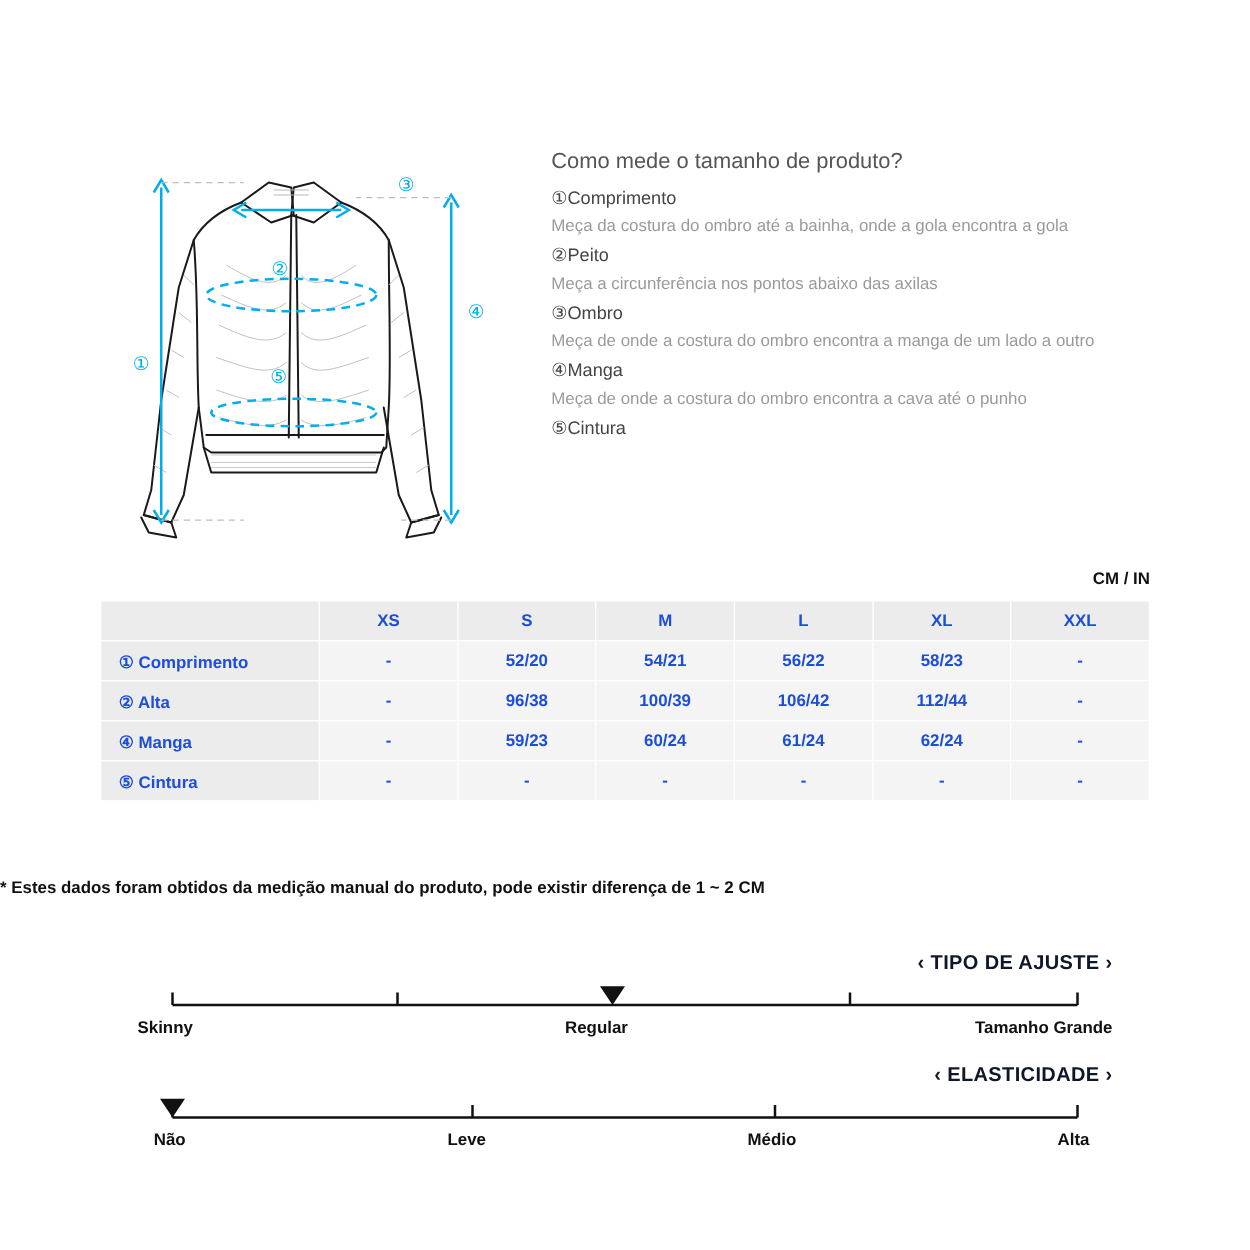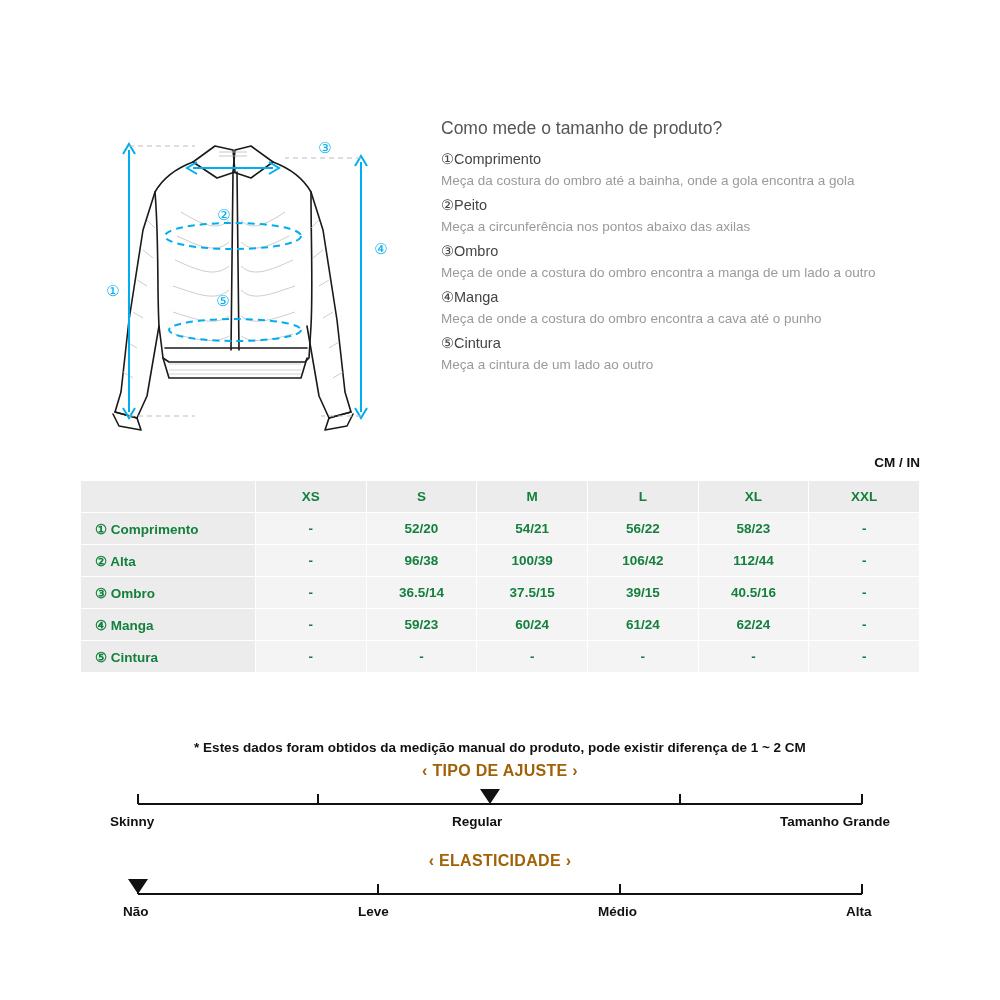--- a/index.html
+++ b/index.html
@@ -104,21 +104,21 @@
     width: 840px;
     border-collapse: collapse;
     table-layout: fixed;
   }
   .size-table td, .size-table th {
     border: 1px solid #ffffff;
     height: 31px;
     font-size: 13.5px;
     text-align: center;
     font-weight: bold;
-    color: #15803d;
+    color: #1d4ed8;
     padding: 0;
   }
   .size-table thead th {
     background: #ececec;
   }
   .size-table thead th.corner {
     background: #ececec;
   }
   .size-table tbody td {
     background: #f4f4f4;
@@ -131,38 +131,37 @@
     margin-top: 14px;
   }
   .size-table col.first { width: 175px; }
 
   
   .note {
     position: absolute;
     left: 0;
     top: 702px;
     width: 1000px;
-    text-align: center;
-    font-size: 13.5px;
-    font-weight: bold;
-    color: #111;
-    margin-top: 38px;
+    text-align: left;
+    font-size: 13.5px;
+    font-weight: bold;
+    color: #111;
   }
 
   
   .scale-block {
     position: absolute;
     left: 110px;
     width: 780px;
   }
   .scale-title {
-    text-align: center;
+    text-align: right;
     font-size: 16px;
     font-weight: bold;
-    color: #a16207;
+    color: #0f172a;
     letter-spacing: 0.3px;
   }
   .scale-svg {
     display: block;
   }
   .scale-labels {
     position: relative;
     height: 20px;
   }
   .scale-labels span {
@@ -282,21 +281,20 @@
     <div class="measure-item">
       <div class="measure-name">③Ombro</div>
       <div class="measure-desc">Meça de onde a costura do ombro encontra a manga de um lado a outro</div>
     </div>
     <div class="measure-item">
       <div class="measure-name">④Manga</div>
       <div class="measure-desc">Meça de onde a costura do ombro encontra a cava até o punho</div>
     </div>
     <div class="measure-item">
       <div class="measure-name">⑤Cintura</div>
-      <div class="measure-desc">Meça a cintura de um lado ao outro</div>
     </div>
   </div>
 
   <div class="unit-label">CM / IN</div>
 
   <table class="size-table">
     <colgroup>
       <col class="first">
       <col>
         <col>
@@ -326,29 +324,20 @@
         <td>58/23</td>
         <td>-</td>
       </tr>
       <tr>
         <td class="rowhead">② Alta</td>
         <td>-</td>
         <td>96/38</td>
         <td>100/39</td>
         <td>106/42</td>
         <td>112/44</td>
-        <td>-</td>
-      </tr>
-      <tr>
-        <td class="rowhead">③ Ombro</td>
-        <td>-</td>
-        <td>36.5/14</td>
-        <td>37.5/15</td>
-        <td>39/15</td>
-        <td>40.5/16</td>
         <td>-</td>
       </tr>
       <tr>
         <td class="rowhead">④ Manga</td>
         <td>-</td>
         <td>59/23</td>
         <td>60/24</td>
         <td>61/24</td>
         <td>62/24</td>
         <td>-</td>

